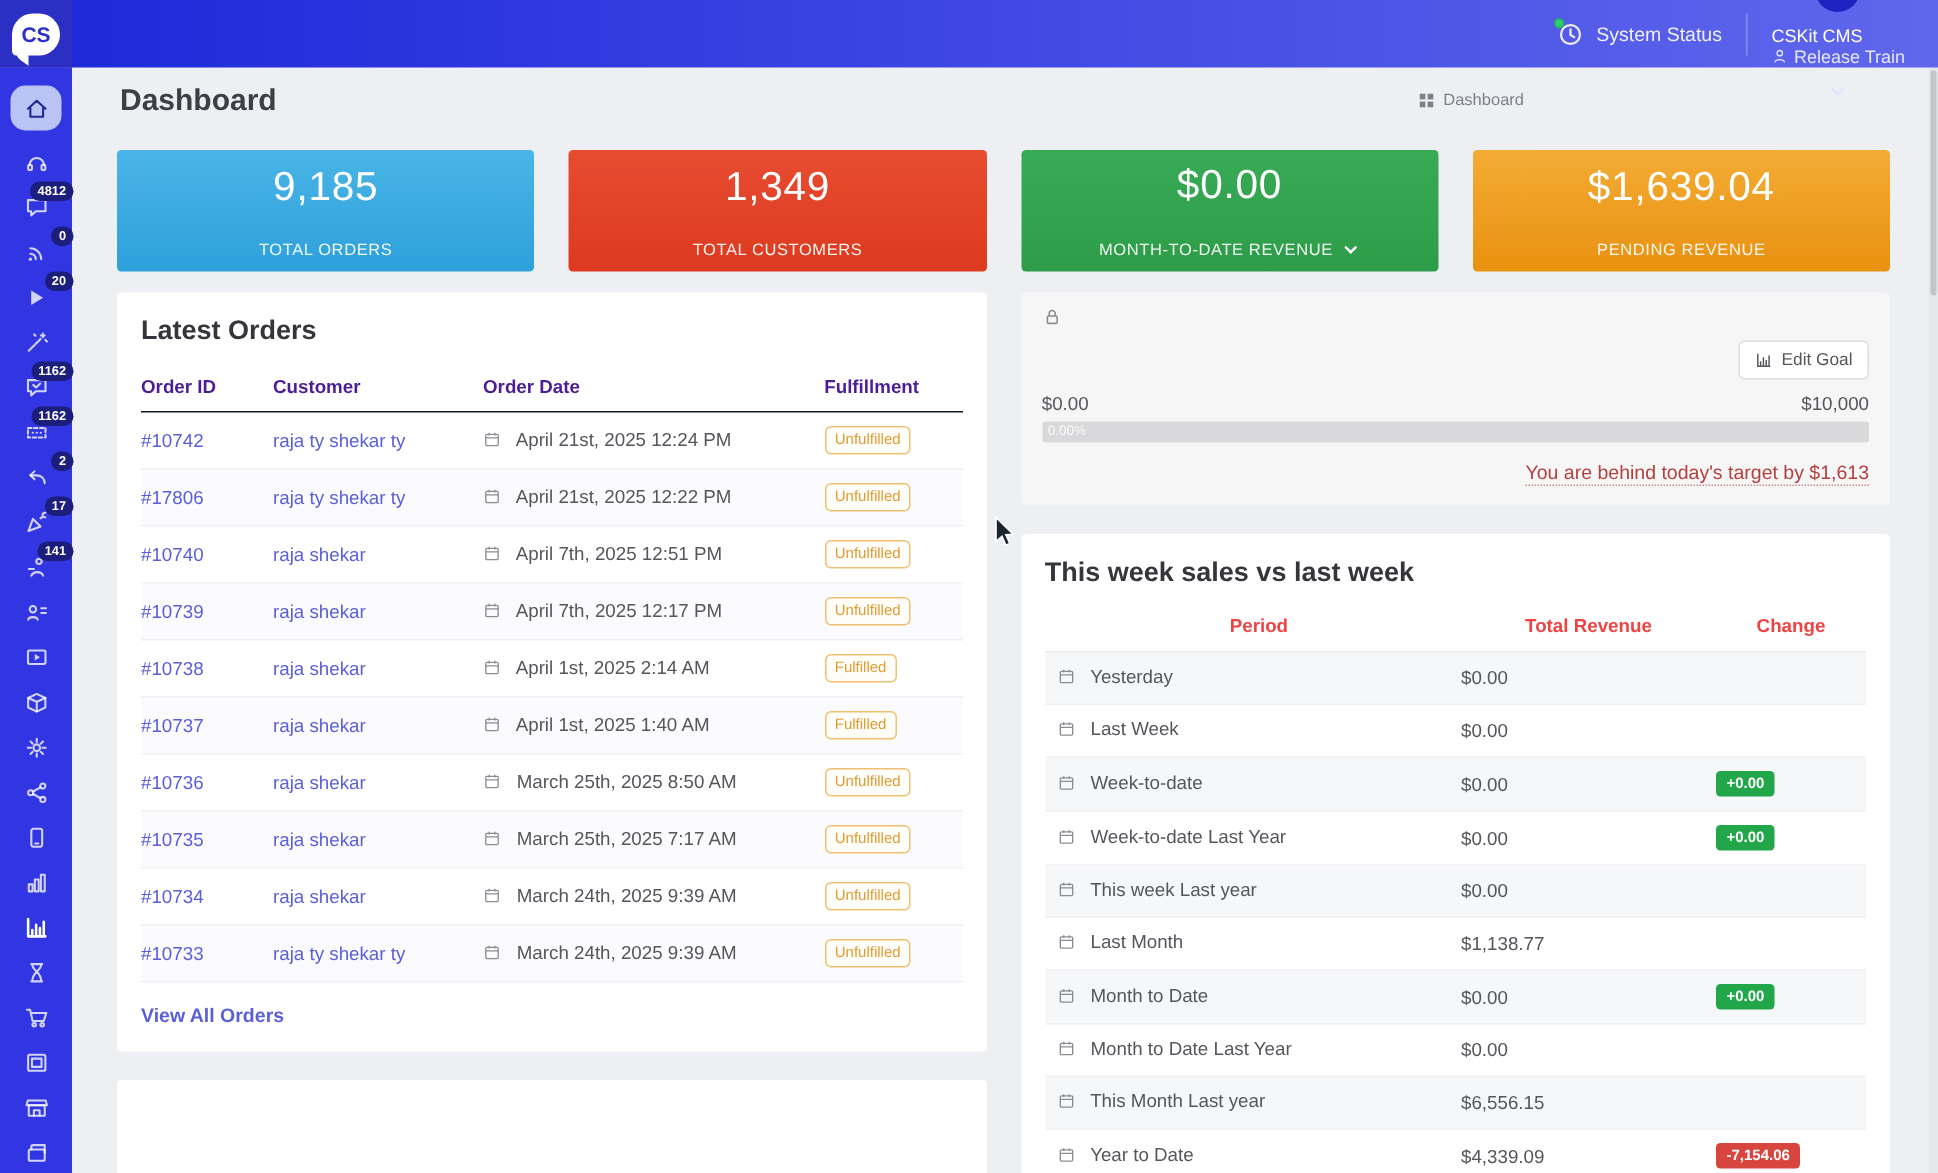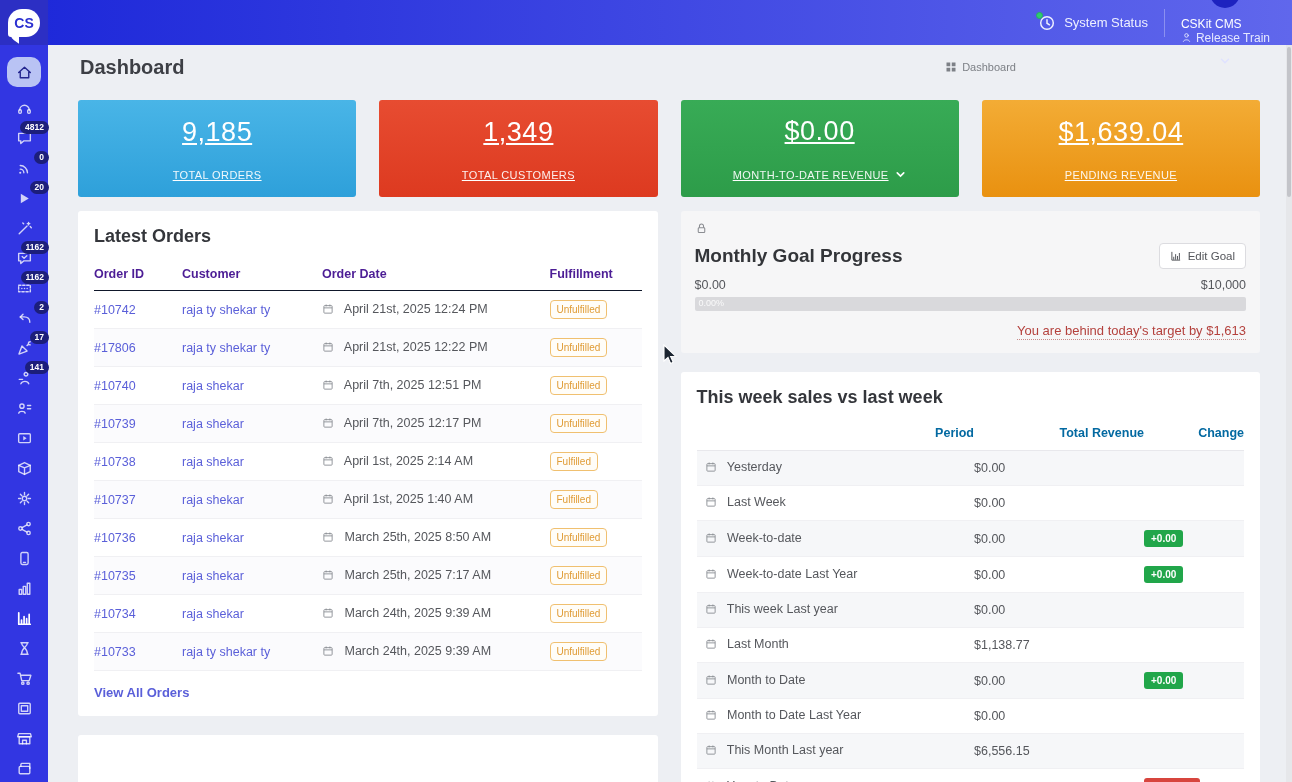--- a/index.html
+++ b/index.html
@@ -41,21 +41,21 @@
 
   
   .pagebar { position:absolute; left:48px; top:45px; width:1000px; height:44px; display:flex; align-items:center;
     padding:0 32px 0 32px; background:var(--page-bg,#edeff3); }
   .page-title { font-size:20px; font-weight:bold; color:#3d3f45; }
   .breadcrumb { margin-left:auto; display:flex; align-items:center; gap:5px; font-size:11px; color:#7d8086; }
 
   
   .content { position:absolute; left:48px; top:89px; width:1244px; height:693px; padding:11px 32px 0 30px; overflow:hidden; }
   .stat-row { display:grid; grid-template-columns:repeat(4,1fr); gap:23px; }
-  .stat-card { height:97px; border-radius:3px; display:flex; flex-direction:column; align-items:center; justify-content:center; gap:21px; color:#fff; cursor:pointer;text-decoration:underline; }
+  .stat-card { height:81px; border-radius:3px; display:flex; flex-direction:column; align-items:center; justify-content:center; gap:21px; color:#fff; cursor:pointer; }
   .stat-card .val { font-size:27px; letter-spacing:.5px; }
   .stat-card .lbl { font-size:11px; letter-spacing:.4px; color:rgba(255,255,255,.92); display:flex; align-items:center; gap:5px; }
   .card-blue   { background:linear-gradient(180deg,var(--stat-blue-top,#49b5e7),var(--stat-blue-bottom,#2ea0da)); }
   .card-red    { background:linear-gradient(180deg,var(--stat-red-top,#e74c31),var(--stat-red-bottom,#dd3a20)); }
   .card-green  { background:linear-gradient(180deg,var(--stat-green-top,#38ab56),var(--stat-green-bottom,#2d9c49)); }
   .card-orange { background:linear-gradient(180deg,var(--stat-orange-top,#f3ac35),var(--stat-orange-bottom,#e99110)); }
 
   .cols { display:grid; grid-template-columns:1fr 1fr; gap:23px; margin-top:14px; align-items:start; }
 
   .panel { background:#fff; border-radius:3px; padding:15px 16px; }
@@ -84,21 +84,21 @@
   .edit-goal svg { width:12px; height:12px; stroke:#54565b; fill:none; stroke-width:1.3; }
   .goal-range { display:flex; justify-content:space-between; font-size:12.5px; color:#55575c; margin:9px 0 5px 0; }
   .goal-track { height:14px; background:#d9d9dc; border-radius:2px; position:relative; overflow:hidden; }
   .goal-track .pct { position:absolute; left:4px; top:1px; font-size:9px; color:rgba(255,255,255,.85); }
   .goal-warning { text-align:right; margin-top:12px; font-size:13px; color:var(--warning-red,#b4413d); }
   .goal-warning span { border-bottom:1px dotted #c98a88; padding-bottom:1px; }
 
   
   .week-panel { margin-top:19px; }
   .week-table { margin-top:10px; }
-  .week-table th { text-align:right; font-size:12.5px; color:#0369a1; padding:8px 0 10px 0; border-bottom:1px solid #e8e8ec; }
+  .week-table th { text-align:center; font-size:12.5px; color:#ef4444; padding:8px 0 10px 0; border-bottom:1px solid #e8e8ec; }
   .week-table td { font-size:12.5px; color:#55575c; padding:9px 0; border-bottom:1px solid #f0f0f3; }
   .week-table tbody tr:nth-child(odd) { background:#f6f7f9; }
   .week-table td:first-child { padding-left:8px; }
   .week-table th:first-child { padding-left:8px; }
   .chg { display:inline-block; font-size:10px; font-weight:bold; color:#fff; border-radius:3px; padding:3px 7px; }
   .chg.positive { background:var(--green-badge,#21a64a); }
   .chg.negative { background:var(--red-badge,#d7453e); }
   .left-filler { margin-top:19px; height:120px; }
 
   
@@ -505,21 +505,20 @@
 
       <div>
         <div class="goal-card">
           <span class="lock-ic">
             <svg viewBox="0 0 16 16">
                 <rect x="4" y="7" width="8" height="6" rx="1"></rect>
                 <path d="M5.5 7V5a2.5 2.5 0 0 1 5 0v2"></path>
               </svg>
           </span>
           <div class="goal-head">
-            <h2>Monthly Goal Progress</h2>
             <button class="edit-goal">
               <svg viewBox="0 0 16 16">
                   <path d="M2.5 2.5v11h11M5 13V9M7.5 13V5.5M10 13V8M12.5 13V4"></path>
                 </svg>
               <span>Edit Goal</span>
             </button>
           </div>
           <div class="goal-range">
             <span>$0.00</span>
             <span>$10,000</span>

